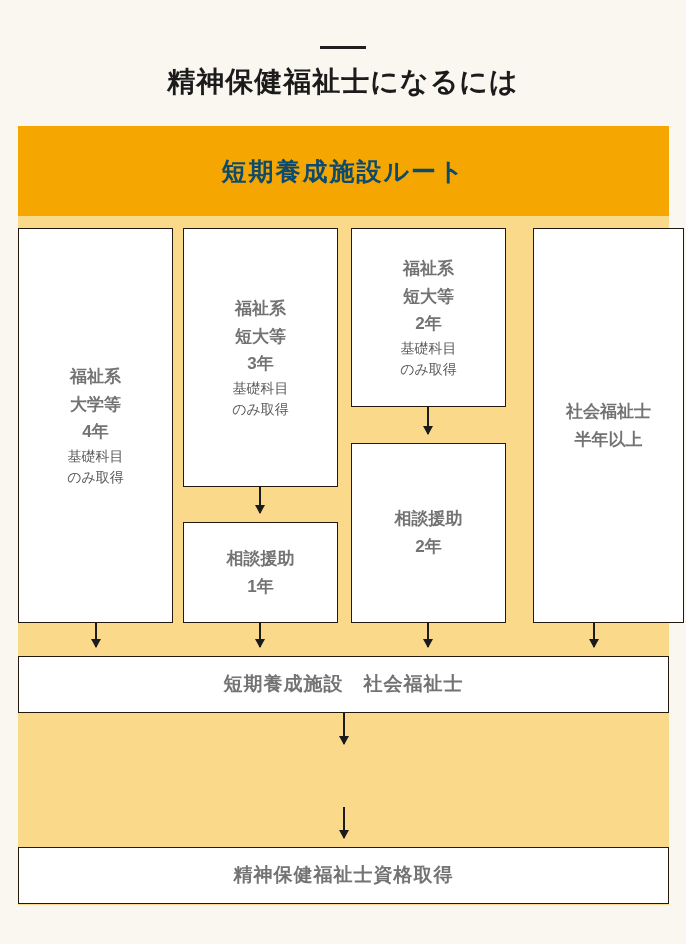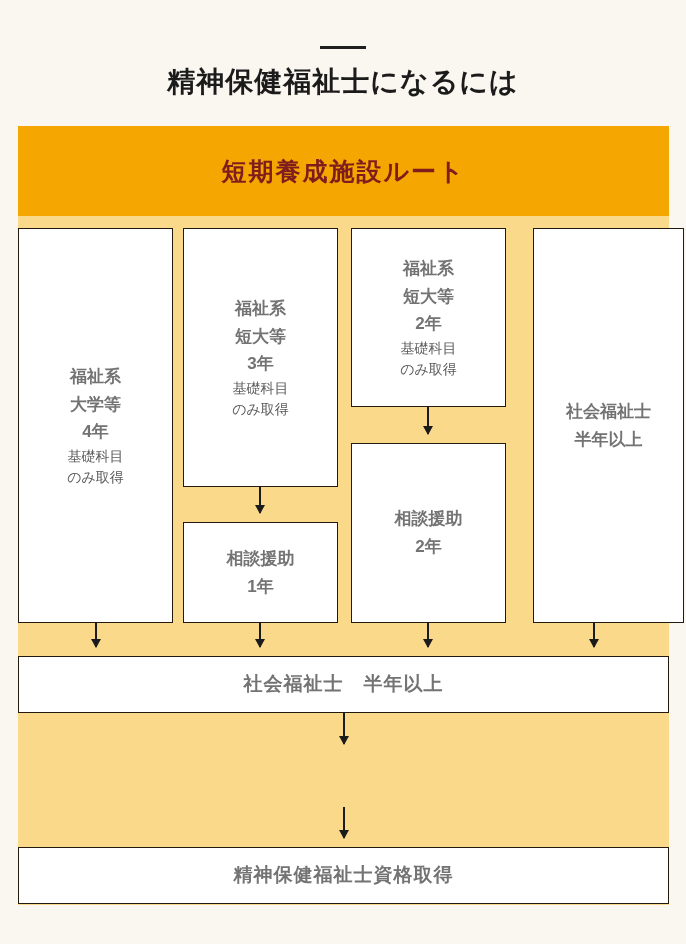--- a/index.html
+++ b/index.html
@@ -59,21 +59,21 @@
     height: 779px;
     background: #fbd98a;
   }
   .chart-header {
     position: absolute;
     left: 0;
     top: 0;
     width: 651px;
     height: 90px;
     background: #f5a600;
-    color: #7f1d1d;
+    color: #0c4a6e;
     font-size: 25px;
     font-weight: bold;
     letter-spacing: 2px;
     display: flex;
     align-items: center;
     justify-content: center;
   }
 
   
   .box {
@@ -178,21 +178,21 @@
       <div class="main-line">社会福祉士</div>
       <div class="main-line">半年以上</div>
     </div>
 
     <div class="arrow" style="left:77px; top:497px; height:24px;"></div>
     <div class="arrow" style="left:241px; top:497px; height:24px;"></div>
     <div class="arrow" style="left:409px; top:497px; height:24px;"></div>
     <div class="arrow" style="left:575px; top:497px; height:24px;"></div>
 
     <div class="box wide" style="left:0px; top:530px; width:651px; height:57px;">
-      <div class="main-line">社会福祉士　半年以上</div>
+      <div class="main-line">短期養成施設　社会福祉士</div>
     </div>
 
     <div class="arrow" style="left:325px; top:587px; height:31px;"></div>
 
 
     <div class="arrow" style="left:325px; top:681px; height:31px;"></div>
 
     <div class="box wide" style="left:0px; top:721px; width:651px; height:57px;">
       <div class="main-line">精神保健福祉士資格取得</div>
     </div>

